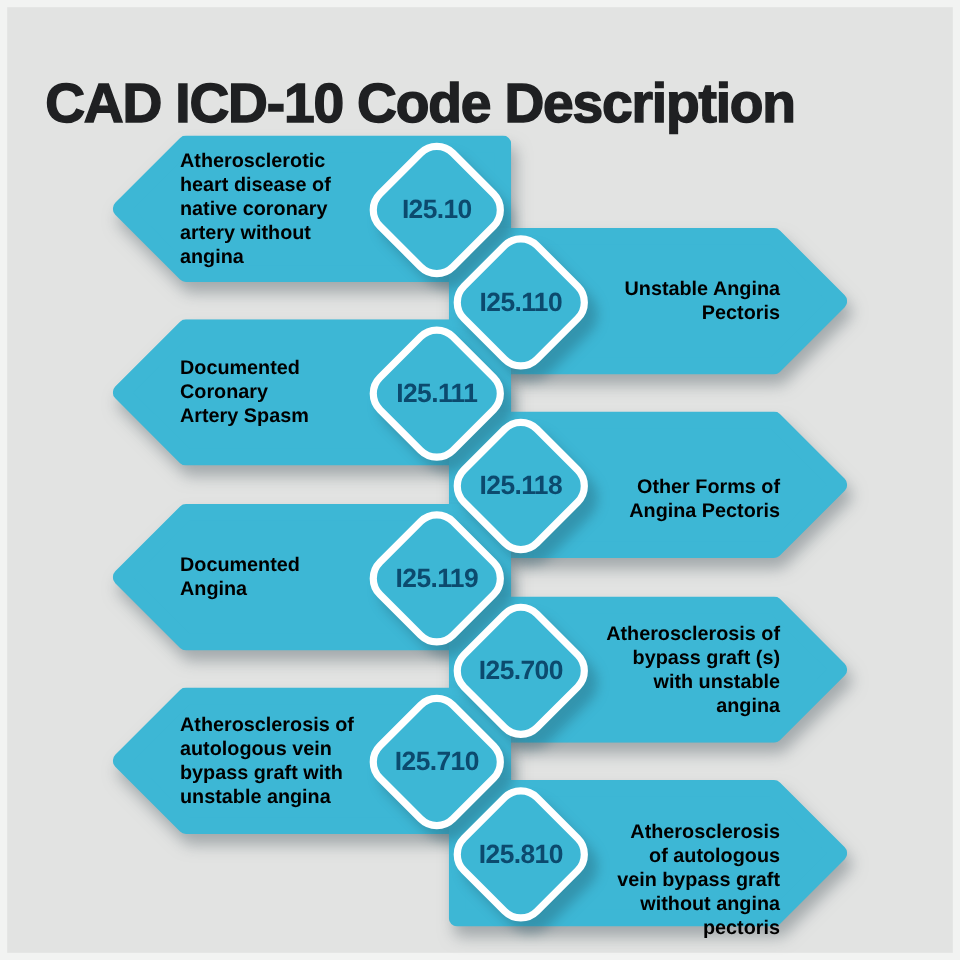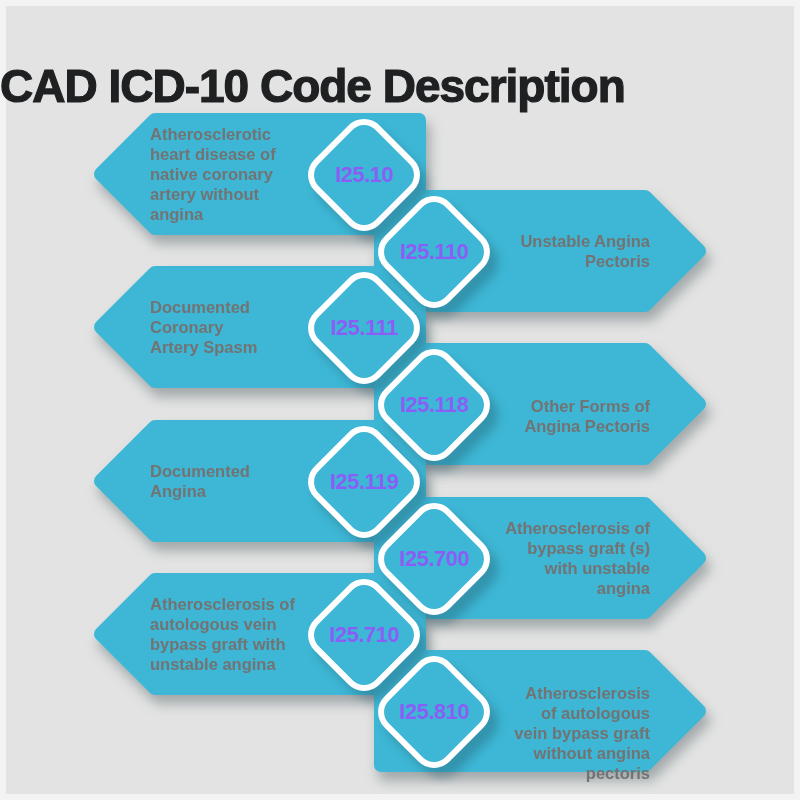--- a/index.html
+++ b/index.html
@@ -9,55 +9,56 @@
     background:var(--frame,#f2f3f2);
   }
   .canvas{
     position:absolute;inset:0;
     background:var(--bg,#e2e3e2);
     border:6px solid var(--frame,#f2f3f2);
     box-sizing:border-box;
   }
   .title{
     position:absolute;top:28px;left:0;width:700px;
+    text-align:center;
     font-size:46px;font-weight:bold;letter-spacing:-1px;
     color:var(--title,#1f2022);
     -webkit-text-stroke:1.2px var(--title,#1f2022);
   }
   .arrow-svg{
     position:absolute;width:332px;height:122px;
     filter:drop-shadow(4px 9px 6px rgba(100,112,118,0.5));
   }
   .arrow-poly{
     fill:var(--teal,#3db7d5);
     stroke:var(--teal,#3db7d5);
     stroke-width:14;stroke-linejoin:round;
   }
   .arrow-text{
     position:absolute;height:122px;width:195px;
     display:flex;align-items:center;
-    color:#737373;font-size:16.5px;line-height:20px;font-weight:bold;
+    color:#000000;font-size:16.5px;line-height:20px;font-weight:bold;
     white-space:pre-line;
   }
   .arrow-text.dir-left{text-align:left;justify-content:flex-start;}
   .arrow-text.dir-right{text-align:right;justify-content:flex-end;}
   .diamond{
     position:absolute;width:92px;height:92px;
     filter:drop-shadow(8px 10px 5px rgba(32,84,100,0.35));
   }
   .diamond-shape{
     width:92px;height:92px;box-sizing:border-box;
     background:var(--teal,#3db7d5);
     border:6px solid #fff;border-radius:22px;
     transform:rotate(45deg);
   }
   .diamond-label{
     position:absolute;inset:-20px;
     display:flex;align-items:center;justify-content:center;
-    color:#8b5cf6;font-size:22px;font-weight:bold;letter-spacing:-0.5px;
+    color:#0c4a6e;font-size:22px;font-weight:bold;letter-spacing:-0.5px;
     white-space:nowrap;
   }
 </style>
 </head>
 <body>
 
 <div class="canvas"></div>
 
 <h1 class="title">CAD ICD-10 Code Description</h1>
 

